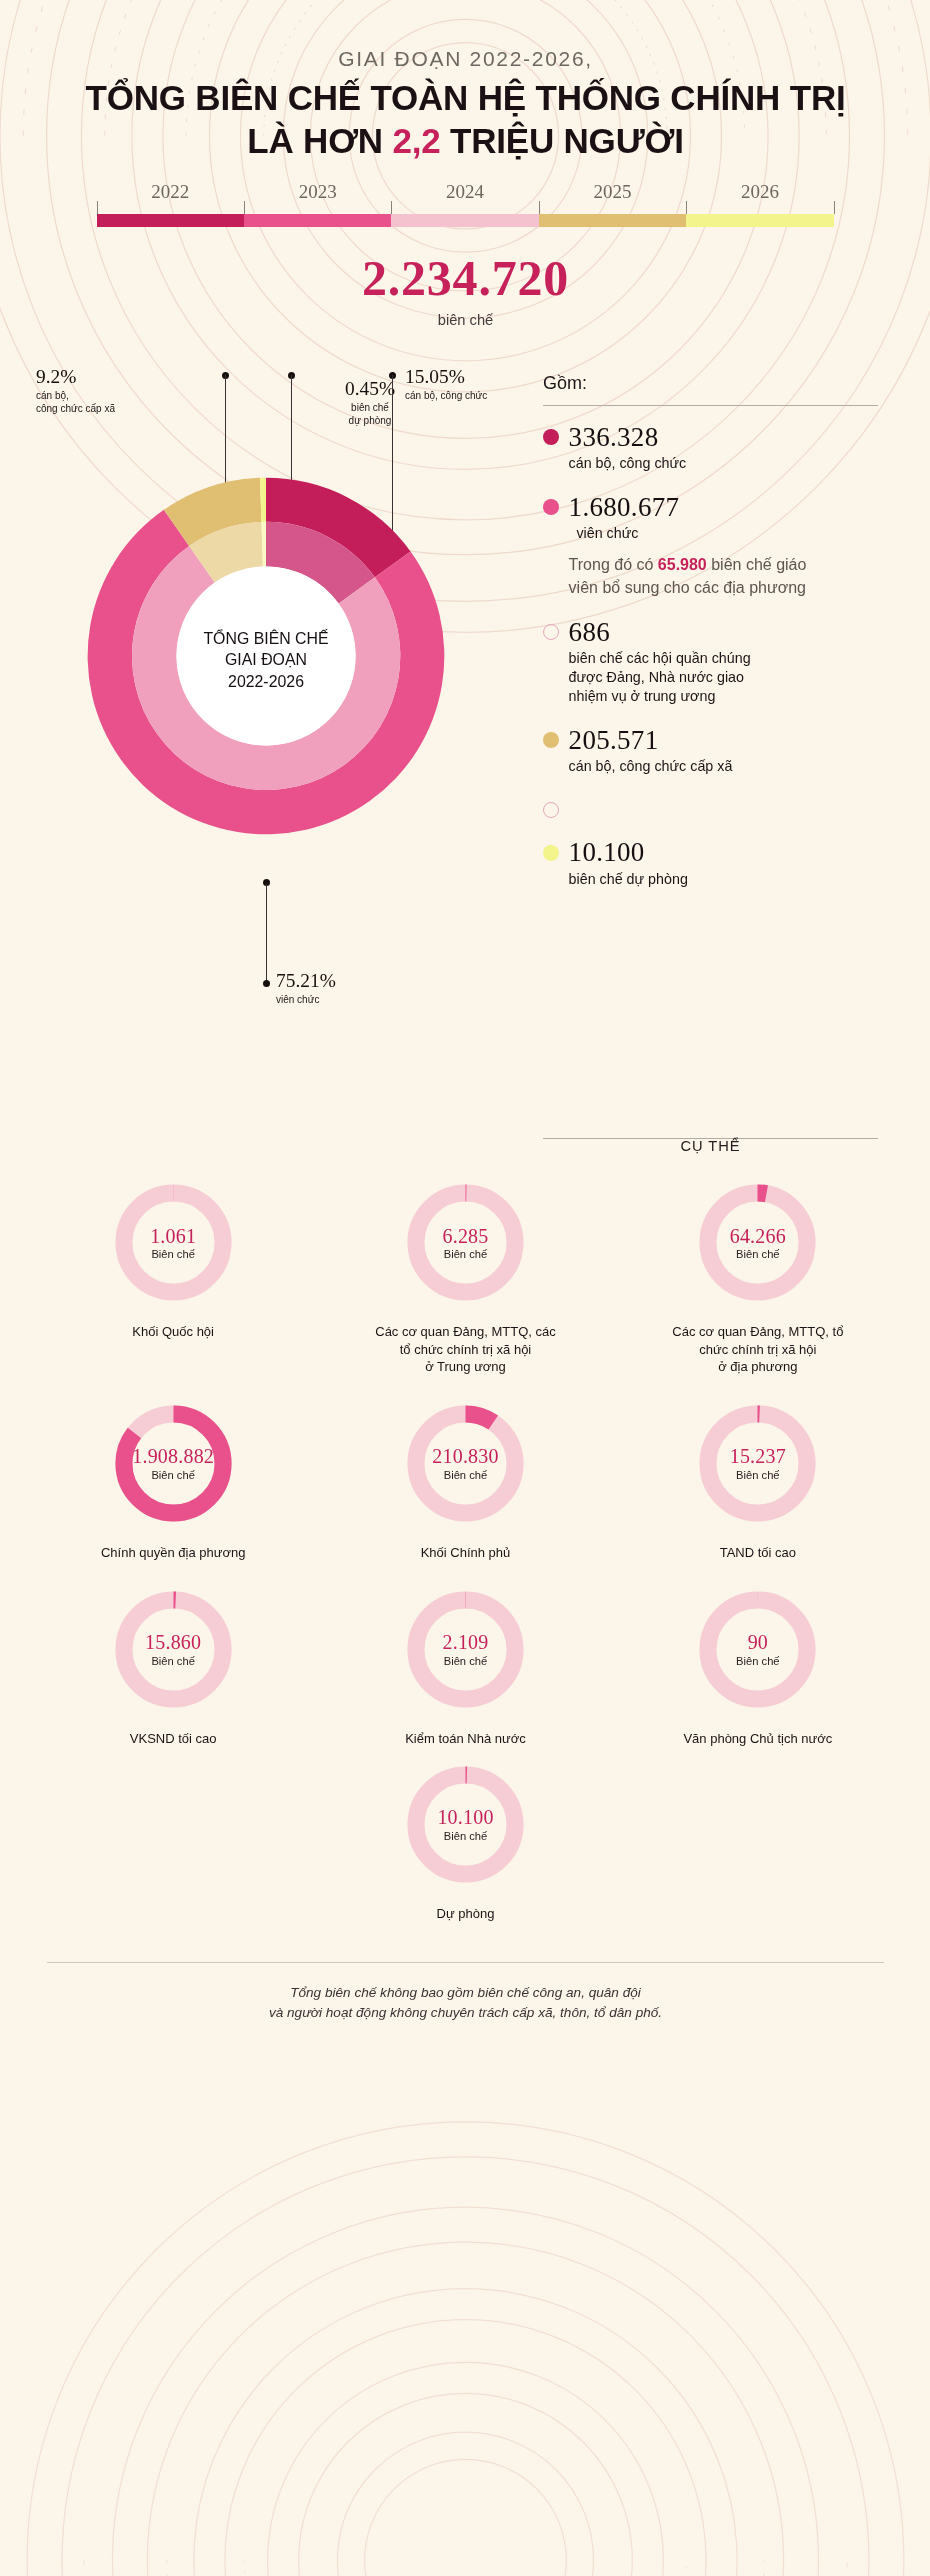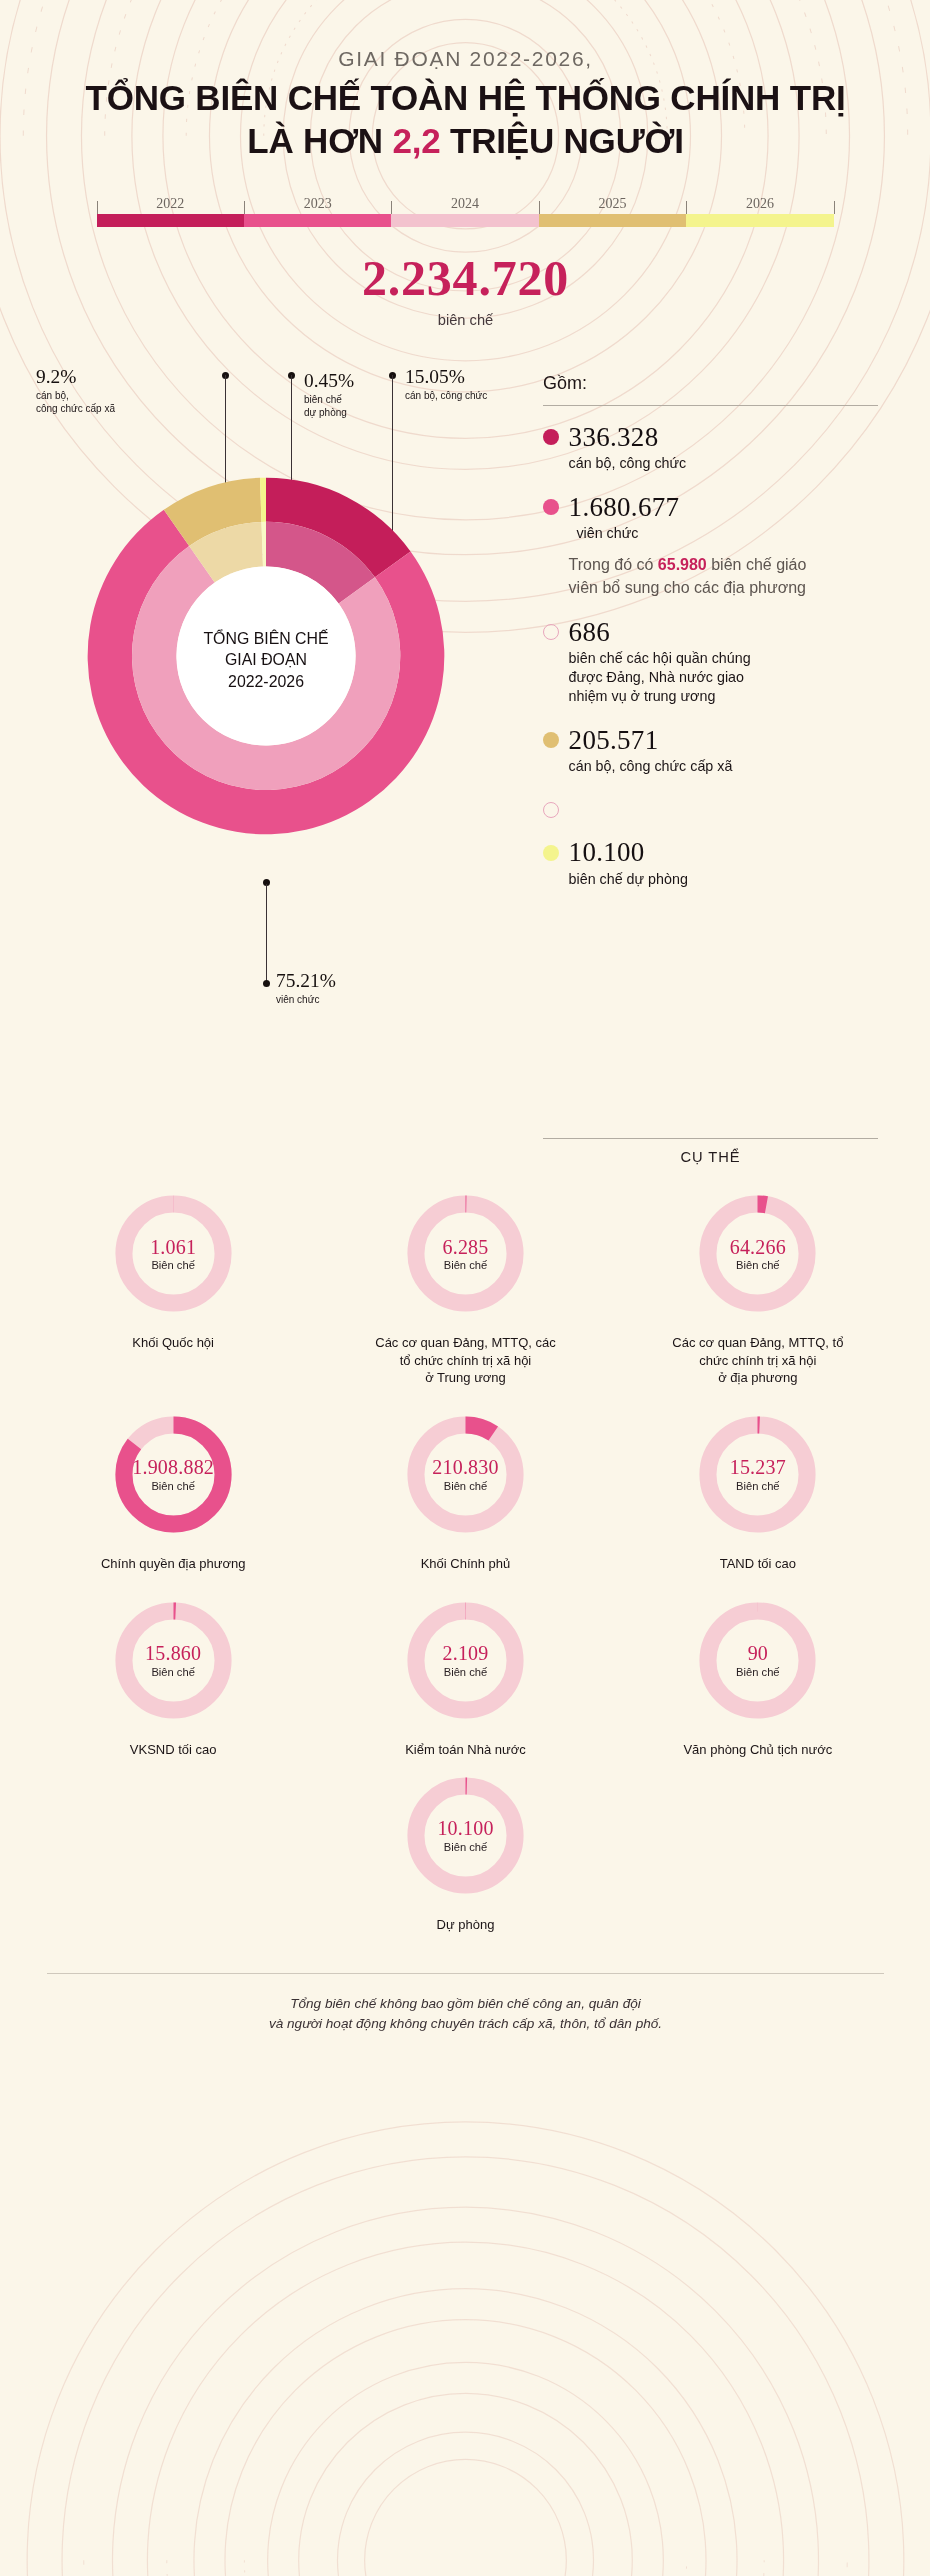--- a/index.html
+++ b/index.html
@@ -62,24 +62,24 @@
     position: relative;
   }
   .year-tick {
     position: absolute; left: 0; bottom: 0;
     width: 0.8px; height: 13px; background: #8a8279;
   }
   .year-label {
     width: 100%;
     text-align: center;
     font-family: "Liberation Serif", serif;
-    font-size: 14px;
+    font-size: 19px;
     color: #6d6660;
     line-height: 1;
-    padding-bottom: 3px;
+    padding-bottom: 13px;
   }
   .year-bar { height: 13px; }
   .year-end-tick {
     width: 0.8px; position: relative;
   }
   .year-end-tick i {
     position: absolute; left:0; bottom: 13px;
     width: 0.8px; height: 13px; background: #8a8279; display:block;
   }
 
@@ -187,21 +187,20 @@
   .cuthe-head {
     width: 335px;
     margin-left: 543px;
     margin-top: 4.7px;
   }
   .cuthe-rule { height: 0.8px; background: #b2aca2; }
   .cuthe-label {
     font-size: 14.7px;
     color: #221a1c;
     letter-spacing: 0.9px;
-    margin-top: 11px;
     text-align: center;
   }
 
   
   .grid {
     margin-top: 25px;
     display: grid;
     grid-template-columns: repeat(3, 1fr);
     row-gap: 26px;
     padding: 0 27px;
@@ -367,21 +366,21 @@
   <div class="main-block">
 
     <div class="callout" style="left:36px; top:17px; width:163px; text-align:left;">
       <div class="pct">9.2%</div>
       <div class="desc">cán bộ,
 công chức cấp xã</div>
     </div>
     <div class="leader-dot" style="left:222px; top:22px;"></div>
     <div class="leader" style="left:225px; top:25.6px; height:154px;"></div>
 
-    <div class="callout" style="left:304px; top:21px; width:132px; text-align:left;">
+    <div class="callout" style="left:304px; top:29px; width:132px; text-align:center;">
       <div class="pct">0.45%</div>
       <div class="desc">biên chế
 dự phòng</div>
     </div>
     <div class="leader-dot" style="left:288px; top:22px;"></div>
     <div class="leader" style="left:291px; top:25.6px; height:120px;"></div>
 
     <div class="callout" style="left:405px; top:17px; width:171px; text-align:left;">
       <div class="pct">15.05%</div>
       <div class="desc">cán bộ, công chức</div>

